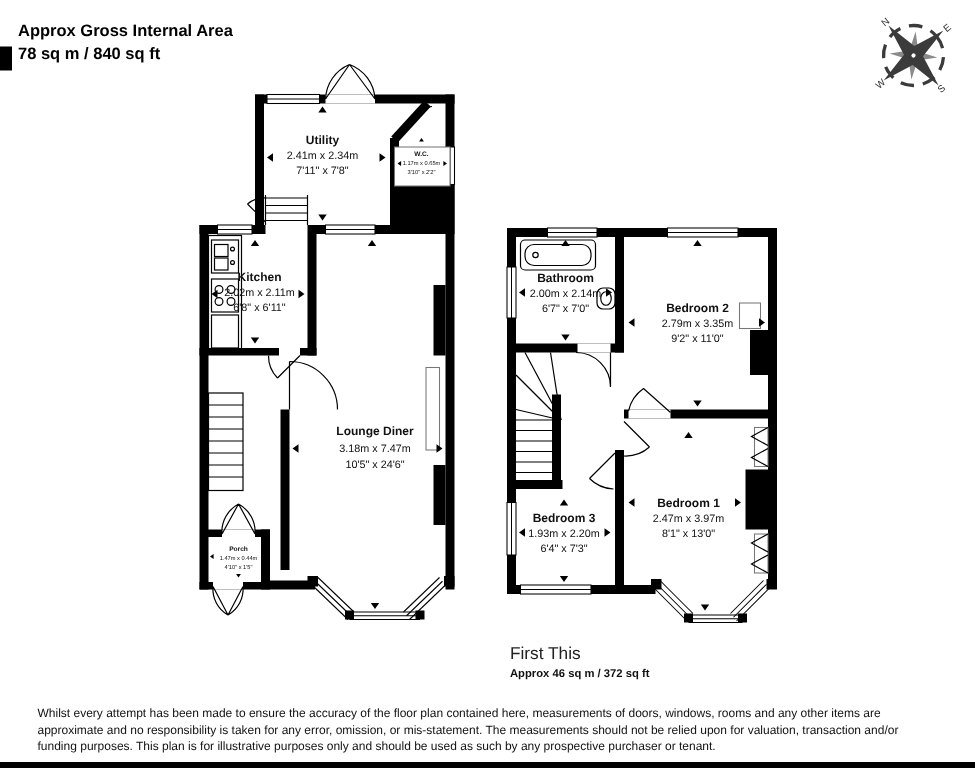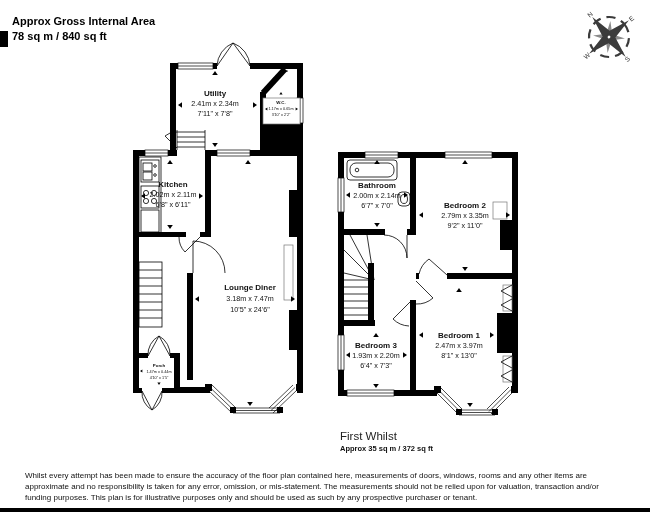--- a/index.html
+++ b/index.html
@@ -330,21 +330,21 @@
       <polygon class="arrow" points="9,215 13,212.2 13,217.8"></polygon>
       <polygon class="arrow" points="70,215 66,212.2 66,217.8"></polygon>
       <polygon class="arrow" points="122,148 119.2,152 124.8,152"></polygon>
       <polygon class="arrow" points="133,267 130.2,263 135.8,263"></polygon>
       <polygon class="arrow" points="82,195 86,192.2 86,197.8"></polygon>
       <polygon class="arrow" points="157,195 153,192.2 153,197.8"></polygon>
     </g>
   </svg>
 
   <div class="abs floorlbl" style="left:340px;top:430px;">
-    <div class="main">First Whilst</div>
-    <div class="area">Approx 35 sq m / 372 sq ft</div>
+    <div class="main">First This</div>
+    <div class="area">Approx 46 sq m / 372 sq ft</div>
   </div>
 
   <div class="abs disclaimer">Whilst every attempt has been made to ensure the accuracy of the floor plan contained here, measurements of doors, windows, rooms and any other items are approximate and no responsibility is taken for any error, omission, or mis-statement. The measurements should not be relied upon for valuation, transaction and/or funding purposes. This plan is for illustrative purposes only and should be used as such by any prospective purchaser or tenant.</div>
 
   <div class="abs artifact"></div>
   <div class="abs botbar"></div>
 </div>
 
 </body></html>

